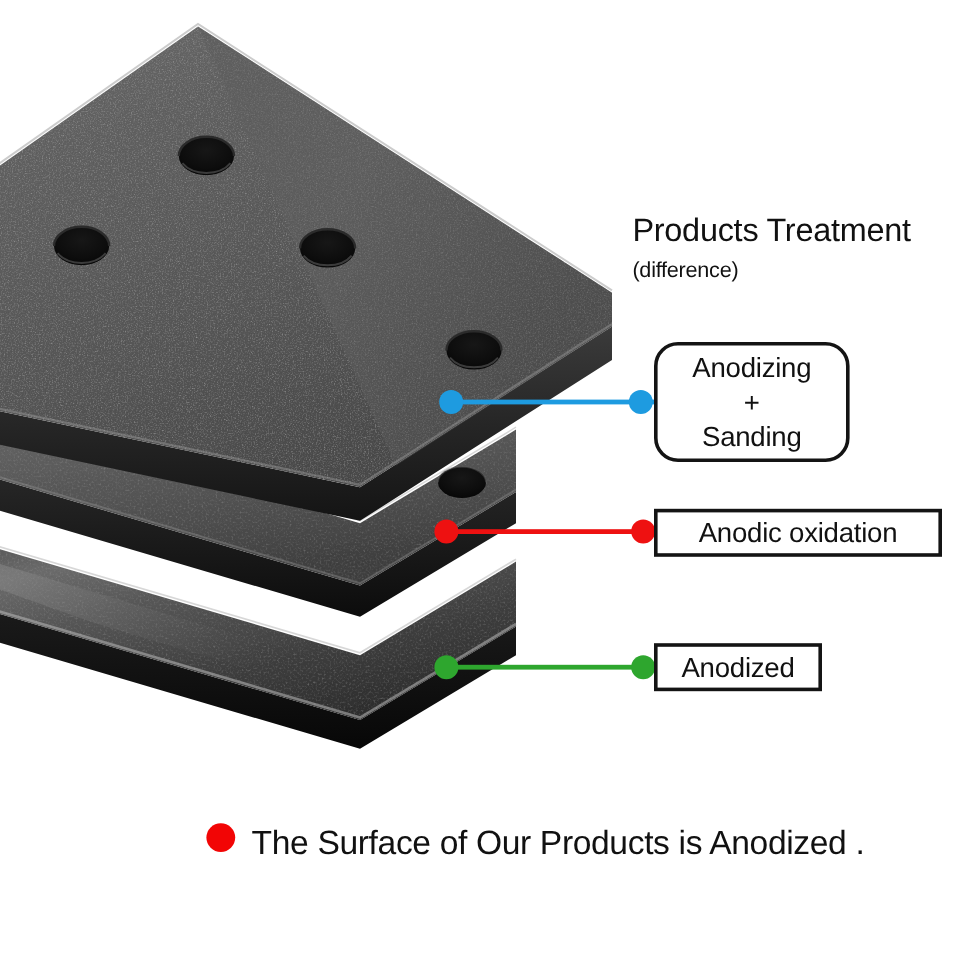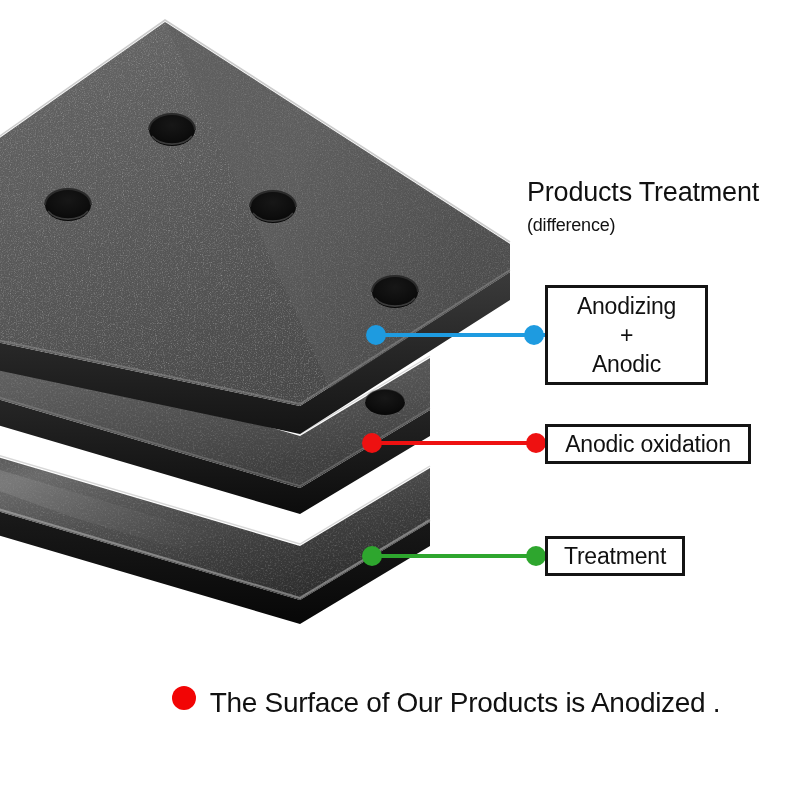--- a/index.html
+++ b/index.html
@@ -63,25 +63,26 @@
     letter-spacing: -0.2px;
     z-index: 6;
   }
   #box-anodizing {
     left: 545px;
     top: 285px;
     width: 163px;
     height: 100px;
     font-size: 23px;
     line-height: 29px;
+    border-radius: 20px;
   }
   #box-anodic {
     left: 545px;
     top: 424px;
-    width: 206px;
+    width: 240px;
     height: 40px;
     font-size: 23px;
   }
   #box-painting {
     left: 545px;
     top: 536px;
     width: 140px;
     height: 40px;
     font-size: 23px;
   }
@@ -302,30 +303,30 @@
   <div class="dot" id="dot-red-b" style="background: rgb(238, 17, 17);"></div>
 
   <div class="leader" id="leader-green" style="background: rgb(46, 166, 46);"></div>
   <div class="dot" id="dot-green-a" style="background: rgb(46, 166, 46);"></div>
   <div class="dot" id="dot-green-b" style="background: rgb(46, 166, 46);"></div>
 
   <div class="callout-box" id="box-anodizing">
     <span>
       <span>Anodizing</span><br>
       <span>+</span><br>
-      <span>Anodic</span>
+      <span>Sanding</span>
     </span>
   </div>
 
   <div class="callout-box" id="box-anodic">
     <span>Anodic oxidation</span>
   </div>
 
   <div class="callout-box" id="box-painting">
-    <span>Treatment</span>
+    <span>Anodized</span>
   </div>
 
   <div id="footer">
     <span id="footer-bullet" style="background: rgb(242, 5, 5);"></span>
     <span id="footer-text">The Surface of Our Products is Anodized .</span>
   </div>
 
 </div>
 
 </body></html>

